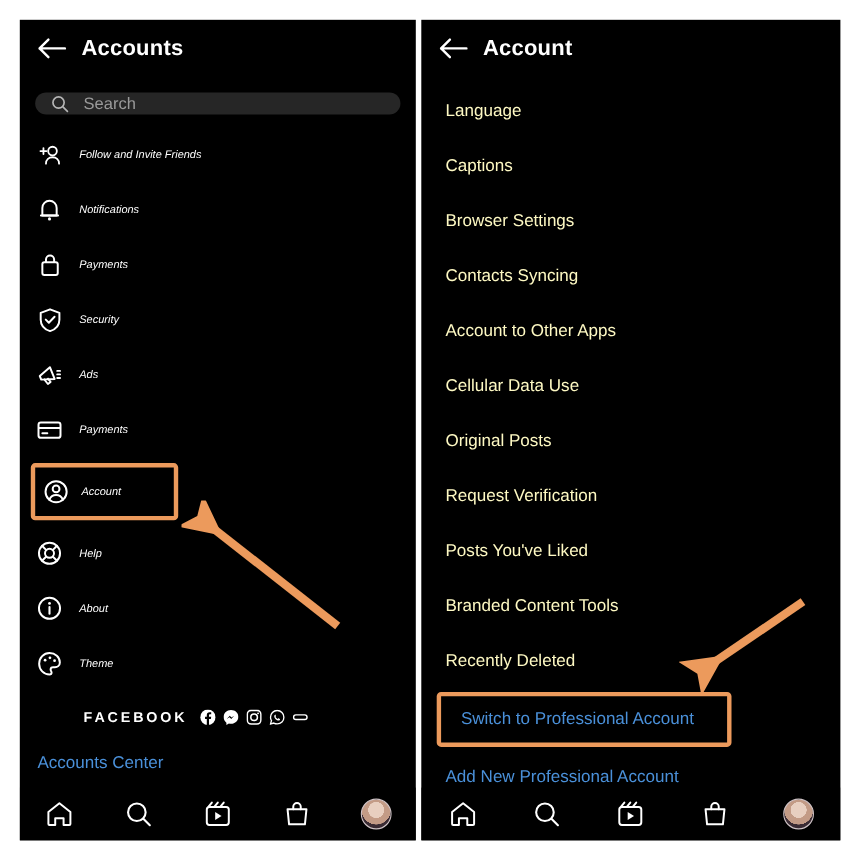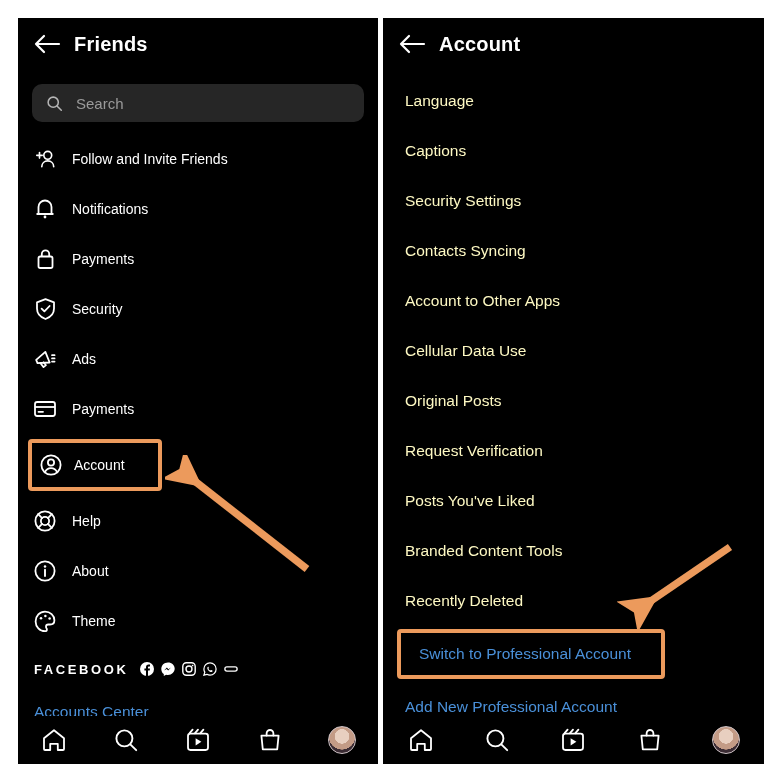--- a/index.html
+++ b/index.html
@@ -9,35 +9,35 @@
   .panel{position:absolute;top:18px;height:746px;background:#000000;overflow:hidden;}
   #panel-left{left:18px;width:360px;}
   #panel-right{left:383px;width:381px;}
 
   .appbar{display:flex;align-items:center;height:52px;padding-left:12px;box-sizing:border-box;}
   .back-arrow{width:34px;height:26px;flex:0 0 34px;margin-right:10px;display:flex;align-items:center;justify-content:center;}
   .back-arrow svg{display:block;}
   .appbar-title{color:#ffffff;font-size:20px;font-weight:bold;letter-spacing:.2px;}
 
   .searchwrap{padding:14px 14px 6px 14px;}
-  .searchbox{display:flex;align-items:center;height:38px;background:#262626;border-radius:10px;padding:0 12px;}
+  .searchbox{display:flex;align-items:center;height:20px;background:#262626;border-radius:10px;padding:0 12px;}
   .searchbox .sicon{flex:0 0 20px;height:20px;margin-right:12px;display:flex;align-items:center;justify-content:center;}
   .searchbox .sph{color:#9a9a9a;font-size:15px;}
 
   .menu-left{padding:6px 0 0 0;}
   .row{display:flex;align-items:center;height:50px;padding-left:14px;box-sizing:border-box;position:relative;}
   .row .ricon{flex:0 0 26px;height:26px;margin-right:14px;display:flex;align-items:center;justify-content:center;}
-  .row .rlabel{color:#ffffff;font-size:14px;}
+  .row .rlabel{color:#ffffff;font-size:10px;font-style:italic;}
 
   .row-highlight{margin:0 0 0 10px;width:134px;height:52px;box-sizing:border-box;border:4px solid #ec9a5c;border-radius:4px;
                  display:flex;align-items:center;padding-left:6px;}
   .row-highlight .ricon{flex:0 0 26px;height:26px;margin-right:10px;display:flex;align-items:center;justify-content:center;}
 
   .fbsection{padding:16px 0 0 16px;}
-  .fbrow{display:flex;align-items:flex-start;gap:7px;}
+  .fbrow{display:flex;align-items:flex-end;gap:7px;margin-left:42px;}
   .fblabel{color:#ffffff;font-size:13px;font-weight:bold;letter-spacing:2.6px;margin-right:5px;}
   .fbicon{width:14px;height:14px;display:flex;align-items:center;justify-content:center;}
   .acc-center{color:#4a90d9;font-size:15.5px;margin-top:26px;}
   .fadeline{color:#0f0f0f;font-size:14px;margin-top:14px;}
 
   .menu-right{padding-top:6px;}
   .trow{height:50px;display:flex;align-items:center;padding-left:22px;box-sizing:border-box;}
   .trow .tlabel{color:#fef9c3;font-size:15.5px;}
   .tlabel.link{color:#4a90d9;}
   .trow-highlight{margin-left:14px;width:268px;height:50px;box-sizing:border-box;border:4px solid #ec9a5c;border-radius:4px;
@@ -60,21 +60,21 @@
 <div class="stage">
 
   <div class="panel" id="panel-left">
 
     <div class="appbar">
       <div class="back-arrow">
         <svg width="28" height="20" viewBox="0 0 28 20">
           <path d="M26 10 H3 M11 2 L3 10 L11 18" stroke="#ffffff" stroke-width="2.2" fill="none" stroke-linecap="round" stroke-linejoin="round"></path>
         </svg>
       </div>
-      <div class="appbar-title">Friends</div>
+      <div class="appbar-title">Accounts</div>
     </div>
 
     <div class="searchwrap">
       <div class="searchbox">
         <span class="sicon">
           <svg width="17" height="17" viewBox="0 0 20 20">
             <circle cx="8.5" cy="8.5" r="6" stroke="#b5b5b5" stroke-width="1.8" fill="none"></circle>
             <path d="M13.2 13.2 L18 18" stroke="#b5b5b5" stroke-width="1.8" stroke-linecap="round"></path>
           </svg>
         </span>
@@ -288,21 +288,21 @@
     </div>
 
     <div class="menu-right">
       <div class="trow">
         <span class="tlabel">Language</span>
       </div>
       <div class="trow">
         <span class="tlabel">Captions</span>
       </div>
       <div class="trow">
-        <span class="tlabel">Security Settings</span>
+        <span class="tlabel">Browser Settings</span>
       </div>
       <div class="trow">
         <span class="tlabel">Contacts Syncing</span>
       </div>
       <div class="trow">
         <span class="tlabel">Account to Other Apps</span>
       </div>
       <div class="trow">
         <span class="tlabel">Cellular Data Use</span>
       </div>

